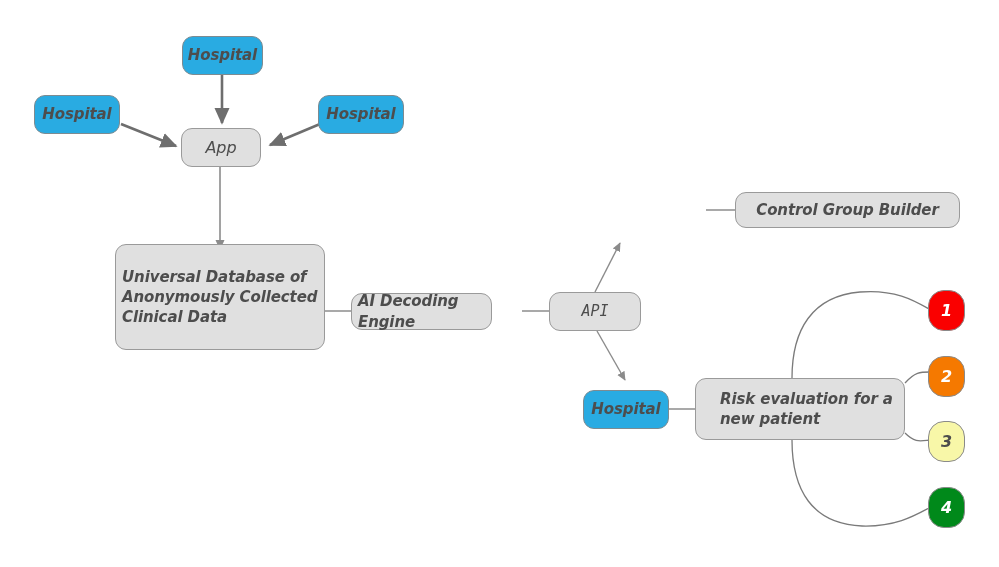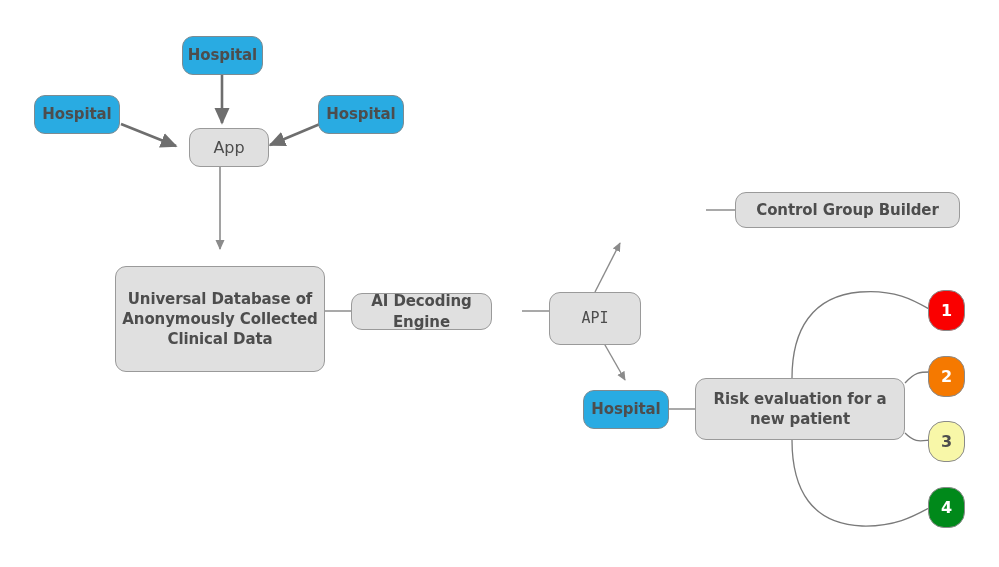--- a/index.html
+++ b/index.html
@@ -21,29 +21,29 @@
     top: 0;
     width: 999px;
     height: 567px;
   }
   .node {
     position: absolute;
     box-sizing: border-box;
     display: flex;
     align-items: center;
     justify-content: center;
-    text-align: center;
     border: 1.3px solid #8a8a8a;
     border-radius: 11px;
     color: #4d4d4d;
     font-weight: bold;
     font-size: 15px;
     line-height: 1.35;
     letter-spacing: -0.1px;
     z-index: 2;
+    font-style: italic;
   }
   .node.grey {
     background: #e0e0e0;
     border-color: #9a9a9a;
   }
   .node.blue {
     background: #29abe2;
     border-color: #7d8b91;
   }
   .node.plain {
@@ -116,46 +116,46 @@
   </div>
 
   <div class="node blue" style="left:34px; top:95px; width:86px; height:39px;">
     <span class="label">Hospital</span>
   </div>
 
   <div class="node blue" style="left:318px; top:95px; width:86px; height:39px;">
     <span class="label">Hospital</span>
   </div>
 
-  <div class="node grey plain" style="left:181px; top:128px; width:80px; height:39px;margin-left:8px;">
+  <div class="node grey plain" style="left:181px; top:128px; width:80px; height:39px;">
     <span class="label">App</span>
   </div>
 
-  <div class="node grey" style="left:115px; top:266px; width:210px; height:106px;">
+  <div class="node grey" style="left:115px; top:244px; width:210px; height:106px;">
     <span class="label">Universal Database of Anonymously Collected Clinical Data</span>
   </div>
 
   <div class="node grey" style="left:351px; top:293px; width:141px; height:37px;">
     <span class="label">AI Decoding Engine</span>
   </div>
 
-  <div class="node grey mono" style="left:549px; top:292px; width:92px; height:53px;">
+  <div class="node grey mono" style="left:549px; top:292px; width:92px; height:39px;">
     <span class="label">API</span>
   </div>
 
 
   <div class="node grey plain" style="left:735px; top:192px; width:225px; height:36px; font-weight:bold; font-size:15px;">
     <span class="label">Control Group Builder</span>
   </div>
 
   <div class="node blue" style="left:583px; top:390px; width:86px; height:39px;">
     <span class="label">Hospital</span>
   </div>
 
-  <div class="node grey" style="left:695px; top:378px; width:210px; height:62px;">
+  <div class="node grey" style="left:695px; top:378px; width:210px; height:62px;padding-left:18px;">
     <span class="label">Risk evaluation for a new patient</span>
   </div>
 
   <div class="node pill red" style="left:928px; top:290px; width:37px; height:41px;">
     <span class="label">1</span>
   </div>
 
   <div class="node pill orange" style="left:928px; top:356px; width:37px; height:41px;">
     <span class="label">2</span>
   </div>

